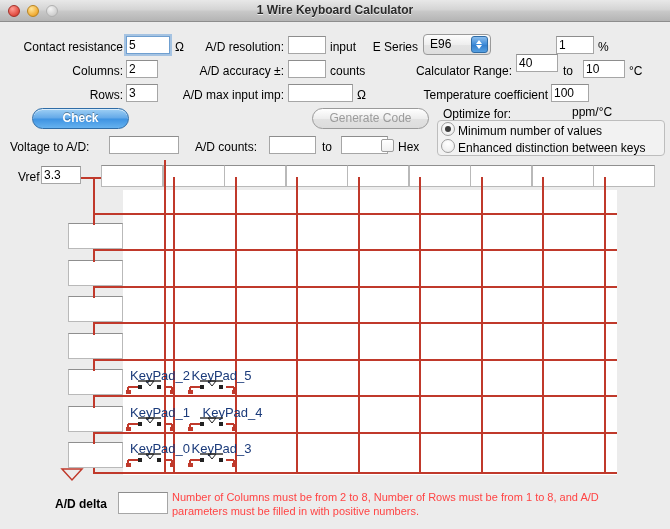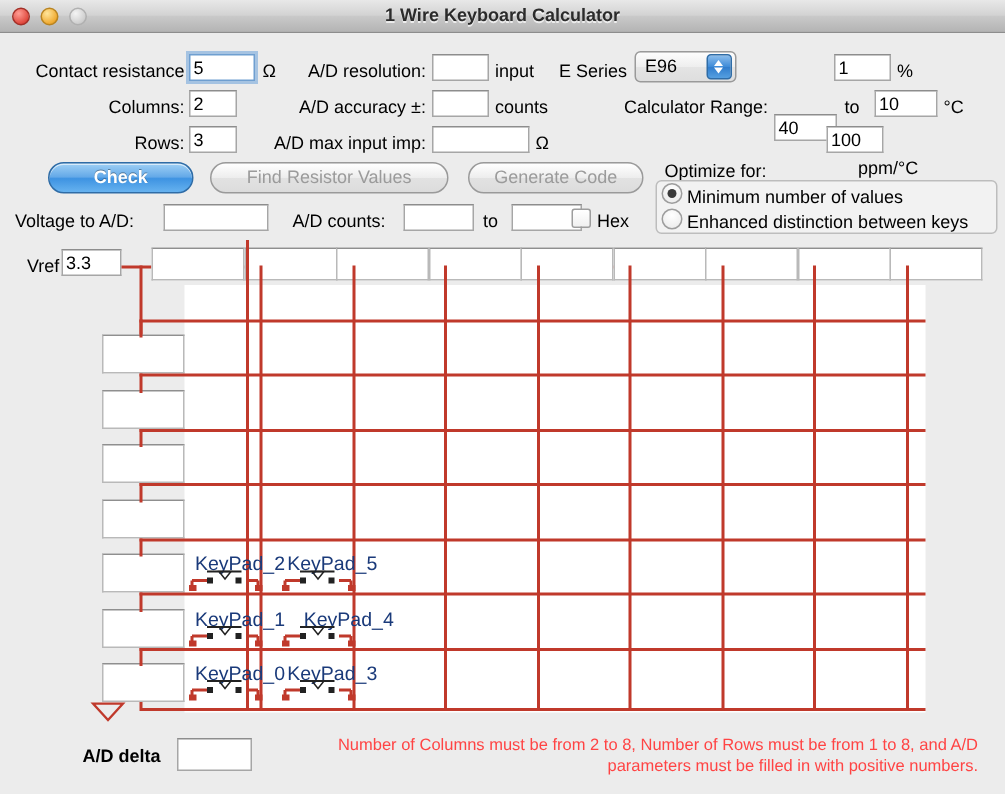--- a/index.html
+++ b/index.html
@@ -156,30 +156,30 @@
 
   <div class="lbl r" style="left:355px;top:40px;width:63px;">E Series</div>
   <div class="popup" style="left:423px;top:34px;width:68px;">
     <span>E96</span>
     <span class="arrows"></span>
   </div>
   <div class="fld" style="left:556px;top:36px;width:38px;">1</div>
   <div class="lbl" style="left:598px;top:40px;">%</div>
 
   <div class="lbl r" style="left:355px;top:64px;width:157px;">Calculator Range:</div>
-  <div class="fld" style="left:516px;top:76px;width:42px;">40</div>
+  <div class="fld" style="left:516px;top:54px;width:42px;">40</div>
   <div class="lbl" style="left:563px;top:64px;">to</div>
   <div class="fld" style="left:583px;top:60px;width:42px;">10</div>
   <div class="lbl" style="left:629px;top:64px;">°C</div>
 
+  <div class="lbl r" style="left:355px;top:88px;width:193px;">Temperature coefficient</div>
   <div class="fld" style="left:551px;top:84px;width:38px;">100</div>
   <div class="lbl" style="left:572px;top:88px;margin-top:17px;">ppm/°C</div>
 
   <div class="btn primary" style="left:32px;top:108px;width:97px;">Check</div>
-  <div class="btn" style="left:140px;top:108px;width:159px;">Find Resistor Values</div>
   <div class="btn" style="left:312px;top:108px;width:117px;">Generate Code</div>
 
   <div class="lbl" style="left:10px;top:140px;">Voltage to A/D:</div>
   <div class="fld" style="left:109px;top:136px;width:70px;"></div>
 
   <div class="lbl" style="left:195px;top:140px;">A/D counts:</div>
   <div class="fld" style="left:269px;top:136px;width:47px;"></div>
   <div class="lbl" style="left:322px;top:140px;">to</div>
   <div class="fld" style="left:341px;top:136px;width:47px;"></div>
 
@@ -340,15 +340,15 @@
       </svg>
     </div>
 
   <svg style="position:absolute;left:60px;top:468px;" width="24" height="14">
     <polygon points="2,1 22,1 12,12" fill="none" stroke="#c0392b" stroke-width="1.5"></polygon>
   </svg>
 
   <div class="adlabel" style="left:55px;top:497px;">A/D delta</div>
   <div class="fld" style="left:118px;top:492px;width:50px;height:22px;"></div>
 
-  <div class="errmsg" style="left:172px;top:490px;width:480px;text-align:right;">Number of Columns must be from 2 to 8, Number of Rows must be from 1 to 8, and A/D parameters must be filled in with positive numbers.</div>
+  <div class="errmsg" style="left:172px;top:490px;width:480px;">Number of Columns must be from 2 to 8, Number of Rows must be from 1 to 8, and A/D parameters must be filled in with positive numbers.</div>
 
 </div>
 
 </body></html>

